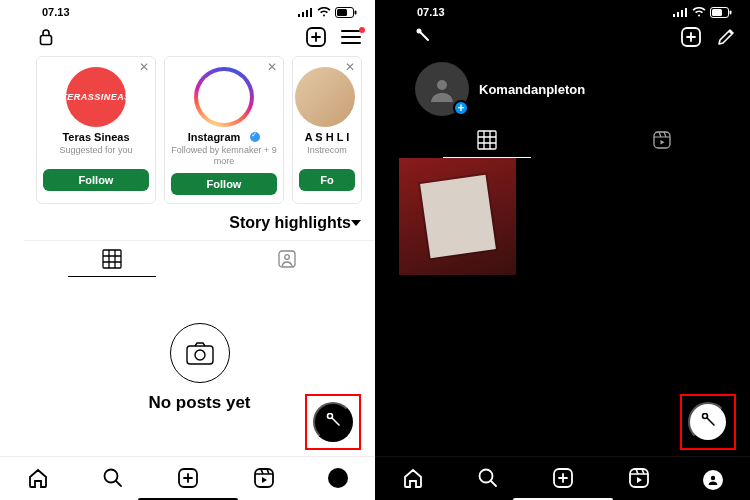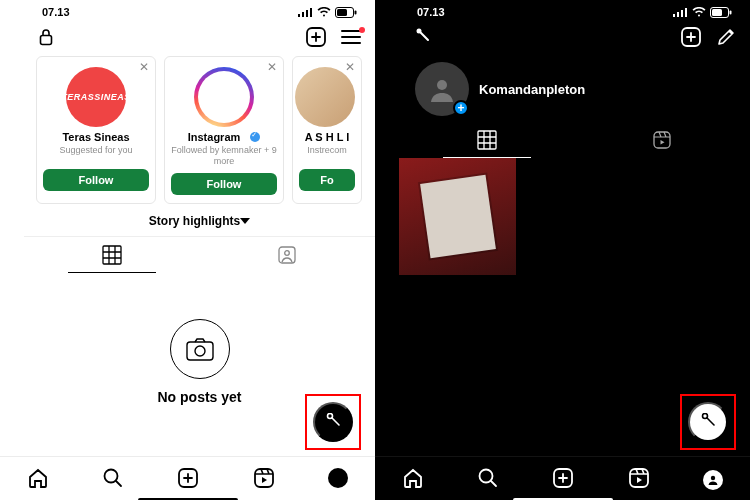--- a/index.html
+++ b/index.html
@@ -103,24 +103,24 @@
     width: 100%;
     padding: 5px 0;
     cursor: pointer;
   }
   .name-wrap { display: flex; align-items: center; justify-content: center; gap: 10px; }
   .verify { width: 10px; height: 10px; background:#3897f0; border-radius:50%; display:inline-block; position:relative;}
   .verify::after { content:"✓"; color:#fff; font-size:7px; position:absolute; left:1px; top:-1px;}
 
   .story-highlights {
     display: flex;
-    justify-content: center;
+    justify-content: flex-end;
     align-items: center;
     padding: 10px 14px 8px;
-    font-size: 12px;
+    font-size: 16px;
     font-weight: 600;
   }
   .chevron-down {
     width: 0; height: 0;
     border-left: 5px solid transparent;
     border-right: 5px solid transparent;
     border-top: 6px solid #000;
   }
 
   .tab-row {
@@ -150,21 +150,21 @@
     text-align: center;
     margin-top: 46px;
   }
   .camera-circle {
     width: 60px; height: 60px;
     border: 1.5px solid #000;
     border-radius: 50%;
     display: flex; align-items: center; justify-content: center;
     margin: 0 auto 10px;
   }
-  .no-posts-txt { font-weight: 800; font-size: 14px; }
+  .no-posts-txt { font-weight: 800; font-size: 17px; }
 
   .flip-fab {
     position: absolute;
     right: 22px;
     bottom: 58px;
     width: 40px; height: 40px;
     border-radius: 50%;
     display: flex; align-items: center; justify-content: center;
     cursor: pointer;
   }

